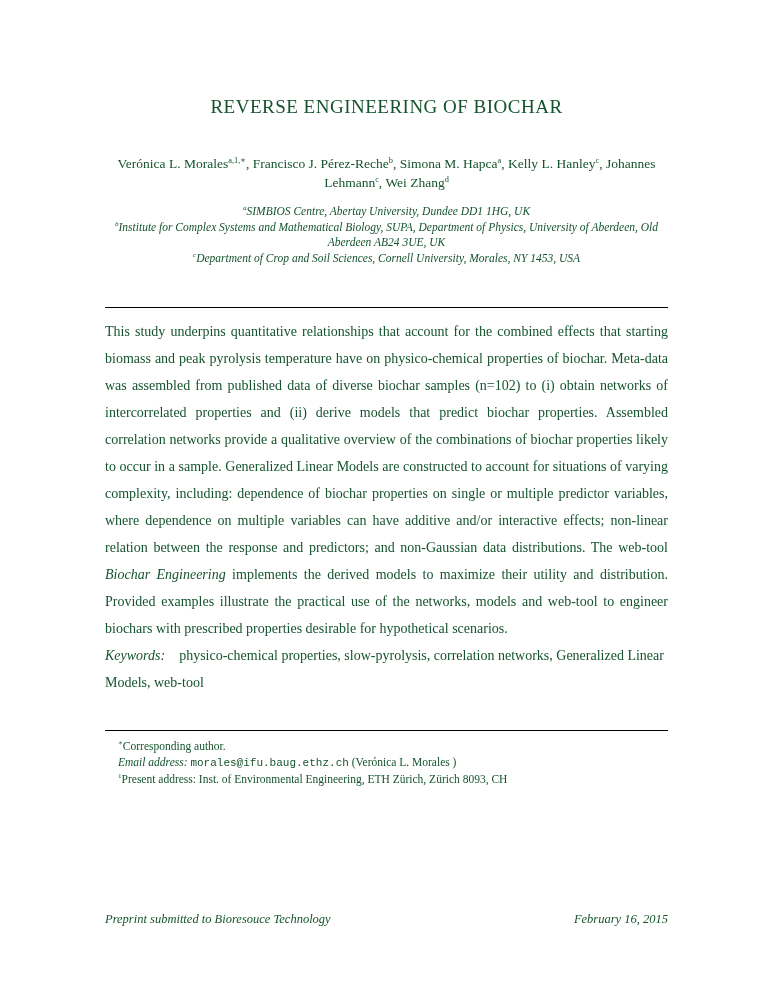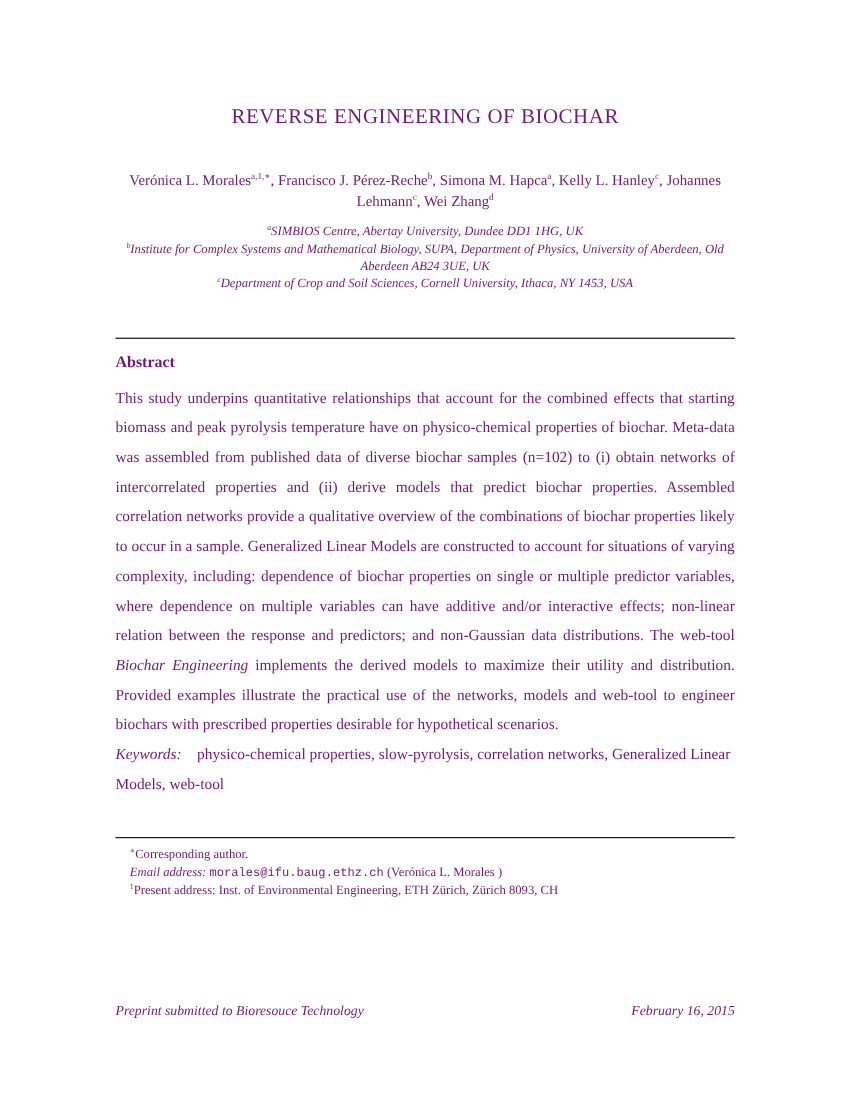--- a/index.html
+++ b/index.html
@@ -5,21 +5,21 @@
   html, body {
     margin: 0;
     padding: 0;
     background: #ffffff;
   }
   .page {
     position: relative;
     width: 773px;
     height: 1000px;
     background: #ffffff;
-    color: #701a75;
+    color: #14532d;
     font-family: "Liberation Serif", "DejaVu Serif", serif;
     overflow: hidden;
   }
   .content {
     position: absolute;
     left: 105px;
     top: 0;
     width: 563px;
   }
   .title {
@@ -108,26 +108,25 @@
 
     <h1 class="title">REVERSE ENGINEERING OF BIOCHAR</h1>
 
     <div class="authors">
       <span><span>Verónica L. Morales</span><sup>a,1,∗</sup><span>, </span></span><span><span>Francisco J. Pérez-Reche</span><sup>b</sup><span>, </span></span><span><span>Simona M. Hapca</span><sup>a</sup><span>, </span></span><span><span>Kelly L. Hanley</span><sup>c</sup><span>, </span></span><span><span>Johannes Lehmann</span><sup>c</sup><span>, </span></span><span><span>Wei Zhang</span><sup>d</sup><span></span></span>
     </div>
 
     <div class="affiliations">
       <span class="affiliation"><sup>a</sup><span>SIMBIOS Centre, Abertay University, Dundee DD1 1HG, UK</span></span>
       <span class="affiliation"><sup>b</sup><span>Institute for Complex Systems and Mathematical Biology, SUPA, Department of Physics, University of Aberdeen, Old Aberdeen AB24 3UE, UK</span></span>
-      <span class="affiliation"><sup>c</sup><span>Department of Crop and Soil Sciences, Cornell University, Ithaca, NY 1453, USA</span></span>
+      <span class="affiliation"><sup>c</sup><span>Department of Crop and Soil Sciences, Cornell University, Morales, NY 1453, USA</span></span>
     </div>
 
     <hr class="rule rule-top">
 
-    <div class="abstract-heading">Abstract</div>
 
     <p class="abstract-text"><span>This study underpins quantitative relationships that account for the combined effects that starting biomass and peak pyrolysis temperature have on physico-chemical properties of biochar. Meta-data was assembled from published data of diverse biochar samples (n=102) to (i) obtain networks of intercorrelated properties and (ii) derive models that predict biochar properties. Assembled correlation networks provide a qualitative overview of the combinations of biochar properties likely to occur in a sample. Generalized Linear Models are constructed to account for situations of varying complexity, including: dependence of biochar properties on single or multiple predictor variables, where dependence on multiple variables can have additive and/or interactive effects; non-linear relation between the response and predictors; and non-Gaussian data distributions. The web-tool </span><em>Biochar Engineering</em><span> implements the derived models to maximize their utility and distribution. Provided examples illustrate the practical use of the networks, models and web-tool to engineer biochars with prescribed properties desirable for hypothetical scenarios.</span></p>
 
     <p class="keywords"><span class="kw-label">Keywords:</span><span>physico-chemical properties, slow-pyrolysis, correlation networks, Generalized Linear Models, web-tool</span></p>
 
     <hr class="rule rule-bottom">
 
     <div class="footnotes">
       <div class="footnote"><sup>∗</sup><span>Corresponding author.</span></div>
       <div class="footnote"><span class="fn-italic">Email address:</span> <span class="mono">morales@ifu.baug.ethz.ch</span> <span>(Verónica L. Morales )</span></div>

